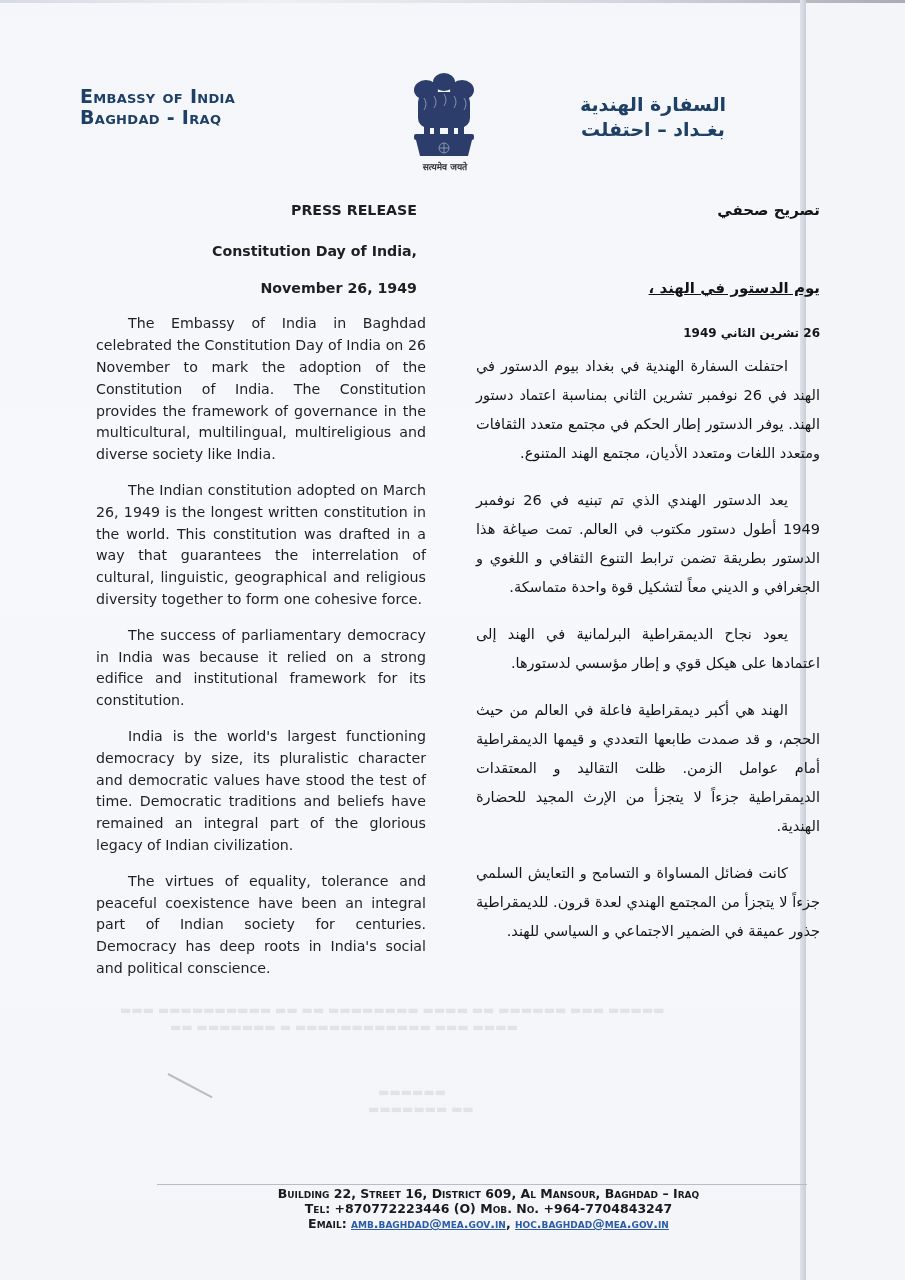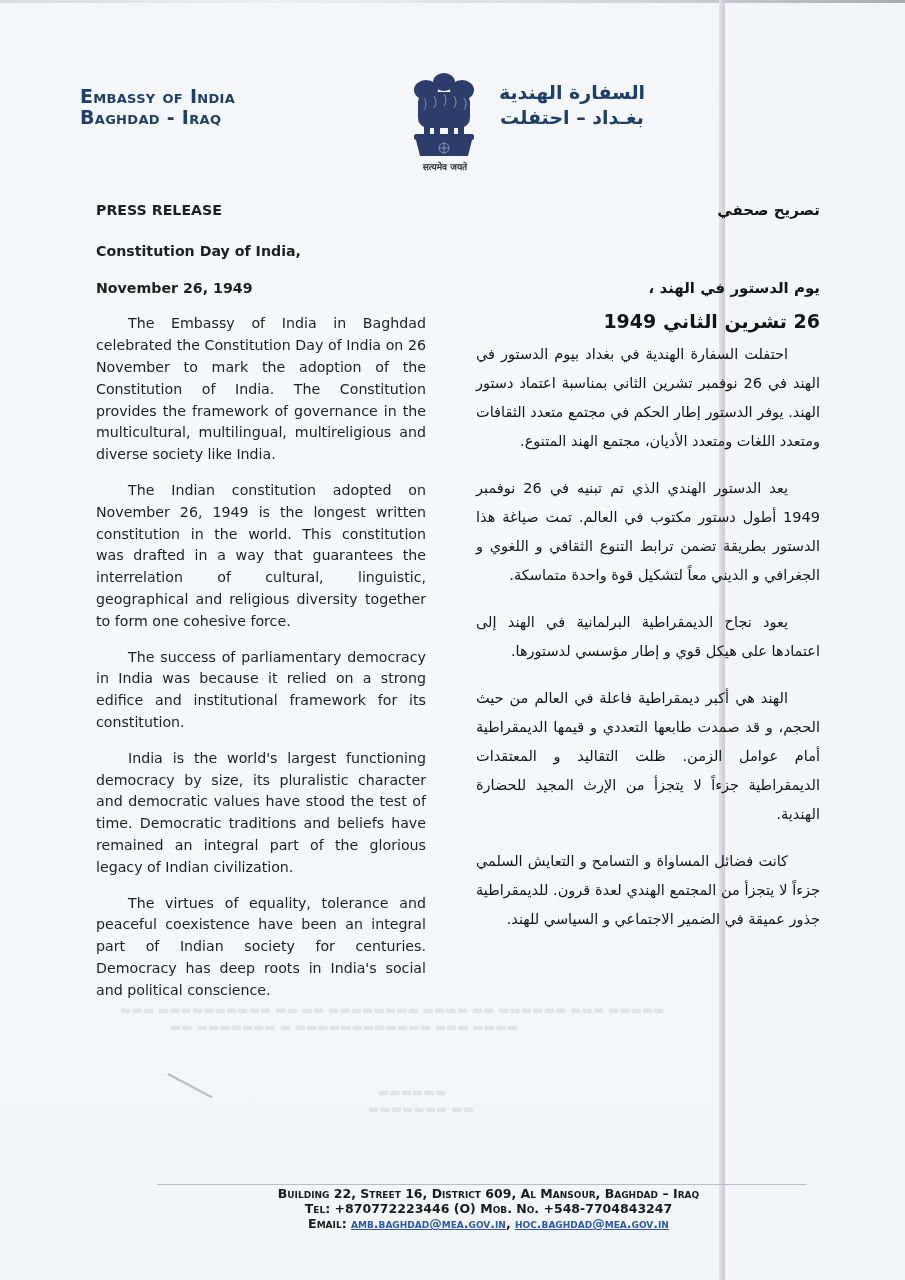--- a/index.html
+++ b/index.html
@@ -3,73 +3,73 @@
   <meta charset="utf-8">
   <style>
     html, body { margin: 0; padding: 0; }
     body {
       width: 905px; height: 1280px; overflow: hidden;
       background: #f3f5f8;
       position: relative;
       font-family: "Liberation Sans", sans-serif;
     }
     .page {
-      position: absolute; left: 0; top: 0; width: 725px; height: 1280px;
+      position: absolute; left: 0; top: 0; width: 806px; height: 1280px;
       background: linear-gradient(180deg, #f4f6fa 0%, #f7f8fb 40%, #f3f5f8 100%);
     }
     .right-edge {
       position: absolute; right: 0; top: 0; width: 6px; height: 1280px;
       background: linear-gradient(90deg, #dfe3ea 0%, #c9ced6 100%);
     }
     .top-strip {
       position: absolute; left: 0; top: 0; width: 905px; height: 3px;
       background: linear-gradient(90deg, #d7dbe2, #eef0f3 30%, #d2d6dc 70%, #a9adb3);
     }
     
     .emb-en {
       position: absolute; left: 80px; top: 86px;
       color: #1e3f66; font-family: "DejaVu Sans", sans-serif; font-weight: bold;
       font-variant: small-caps; font-size: 19px; line-height: 21px; letter-spacing: 0.3px;
     }
     .emb-ar {
-      position: absolute; right: 53px; top: 80px; width: 200px;
+      position: absolute; right: 53px; top: 92px; width: 200px;
       direction: rtl; text-align: center;
       color: #1e3f66; font-weight: bold; font-size: 19px; line-height: 25px;
       font-family: "DejaVu Sans", sans-serif;
     }
     .emblem {
       position: absolute; left: 404px; top: 68px; width: 80px; height: 110px;
     }
     .motto {
       position: absolute; left: 400px; top: 160px; width: 90px; text-align: center;
       font-size: 9px; color: #333; font-family: "DejaVu Serif", serif; font-weight: bold;
     }
     
     .col-en {
       position: absolute; left: 96px; top: 196px; width: 330px;
       color: #1f1f1f; font-family: "DejaVu Sans", sans-serif;
       font-size: 14.2px; line-height: 21.8px;
     }
-    .col-en .h { text-align: left; font-weight: bold; margin: 0; }
+    .col-en .h { text-align: right; font-weight: bold; margin: 9px; }
     .col-en .h1 { margin-top: 4px; margin-bottom: 19px; }
     .col-en .h2 { margin-bottom: 15px; }
     .col-en .h3 { margin-bottom: 14px; }
     .col-en p.body {
       margin: 0 0 14px 0; text-align: justify; text-indent: 32px;
     }
     .col-ar {
       position: absolute; left: 468px; top: 196px; width: 352px;
       direction: rtl; color: #141414;
       font-family: "DejaVu Sans", sans-serif;
       font-size: 14.5px; line-height: 29px;
     }
     .col-ar .h { text-align: right; font-weight: bold; margin: 0; font-size: 15px; }
     .col-ar .ah1 { margin-bottom: 49px; }
-    .col-ar .ah2 { margin-bottom: 4px; }
-    .col-ar .ah3 { margin-bottom: 4px; font-size: 19px; }
+    .col-ar .ah2 { margin-bottom: 16px; text-decoration: underline; }
+    .col-ar .ah3 { margin-bottom: 4px; font-size: 12px; }
     .col-ar p.body {
       margin: 0 0 18px 8px; text-align: justify; text-indent: 32px;
     }
     
     .ghost {
       position: absolute; color: rgba(60,60,70,0.10); font-size: 12px;
       font-family: "DejaVu Sans", sans-serif; transform: scaleX(-1);
       white-space: nowrap; pointer-events: none;
     }
     .stroke-mark {
@@ -127,21 +127,21 @@
   <div class="emb-ar">
     <div>السفارة الهندية</div>
     <div>بغـداد – احتفلت</div>
   </div>
 
   <div class="col-en">
     <p class="h h1">PRESS RELEASE</p>
     <p class="h h2">Constitution Day of India,</p>
     <p class="h h3">November 26, 1949</p>
     <p class="body">The Embassy of India in Baghdad celebrated the Constitution Day of India on 26 November to mark the adoption of the Constitution of India. The Constitution provides the framework of governance in the multicultural, multilingual, multireligious and diverse society like India.</p>
-    <p class="body">The Indian constitution adopted on November 26, 1949 is the longest written constitution in the world. This constitution was drafted in a way that guarantees the interrelation of cultural, linguistic, geographical and religious diversity together to form one cohesive force.</p>
+    <p class="body">The Indian constitution adopted on March 26, 1949 is the longest written constitution in the world. This constitution was drafted in a way that guarantees the interrelation of cultural, linguistic, geographical and religious diversity together to form one cohesive force.</p>
     <p class="body">The success of parliamentary democracy in India was because it relied on a strong edifice and institutional framework for its constitution.</p>
     <p class="body">India is the world's largest functioning democracy by size, its pluralistic character and democratic values have stood the test of time. Democratic traditions and beliefs have remained an integral part of the glorious legacy of Indian civilization.</p>
     <p class="body">The virtues of equality, tolerance and peaceful coexistence have been an integral part of Indian society for centuries. Democracy has deep roots in India's social and political conscience.</p>
   </div>
 
   <div class="col-ar">
     <p class="h ah1">تصريح صحفي</p>
     <p class="h ah2">يوم الدستور في الهند ،</p>
     <p class="h ah3">26 تشرين الثاني 1949</p>
     <p class="body">احتفلت السفارة الهندية في بغداد بيوم الدستور في الهند في 26 نوفمبر تشرين الثاني بمناسبة اعتماد دستور الهند. يوفر الدستور إطار الحكم في مجتمع متعدد الثقافات ومتعدد اللغات ومتعدد الأديان، مجتمع الهند المتنوع.</p>
@@ -157,21 +157,21 @@
   <div class="ghost" style="left:368px; top:1102px;">▬▬ ▬▬▬▬▬▬▬</div>
   <div class="stroke-mark"></div>
 
   <div class="footer-rule"></div>
   <div class="footer">
     <div>Building 22, Street 16, District 609, Al Mansour, Baghdad – Iraq</div>
     <div>
       <span>Tel:</span>
       <span>+870772223446 (O)</span>
       <span>Mob. No.</span>
-      <span>+548-7704843247</span>
+      <span>+964-7704843247</span>
     </div>
     <div>
       <span>Email:</span>
       <a href="mailto:amb.baghdad@mea.gov.in">amb.baghdad@mea.gov.in</a><span>,</span>
       <a href="mailto:hoc.baghdad@mea.gov.in">hoc.baghdad@mea.gov.in</a>
     </div>
   </div>
 </div>
 
 </body></html>

